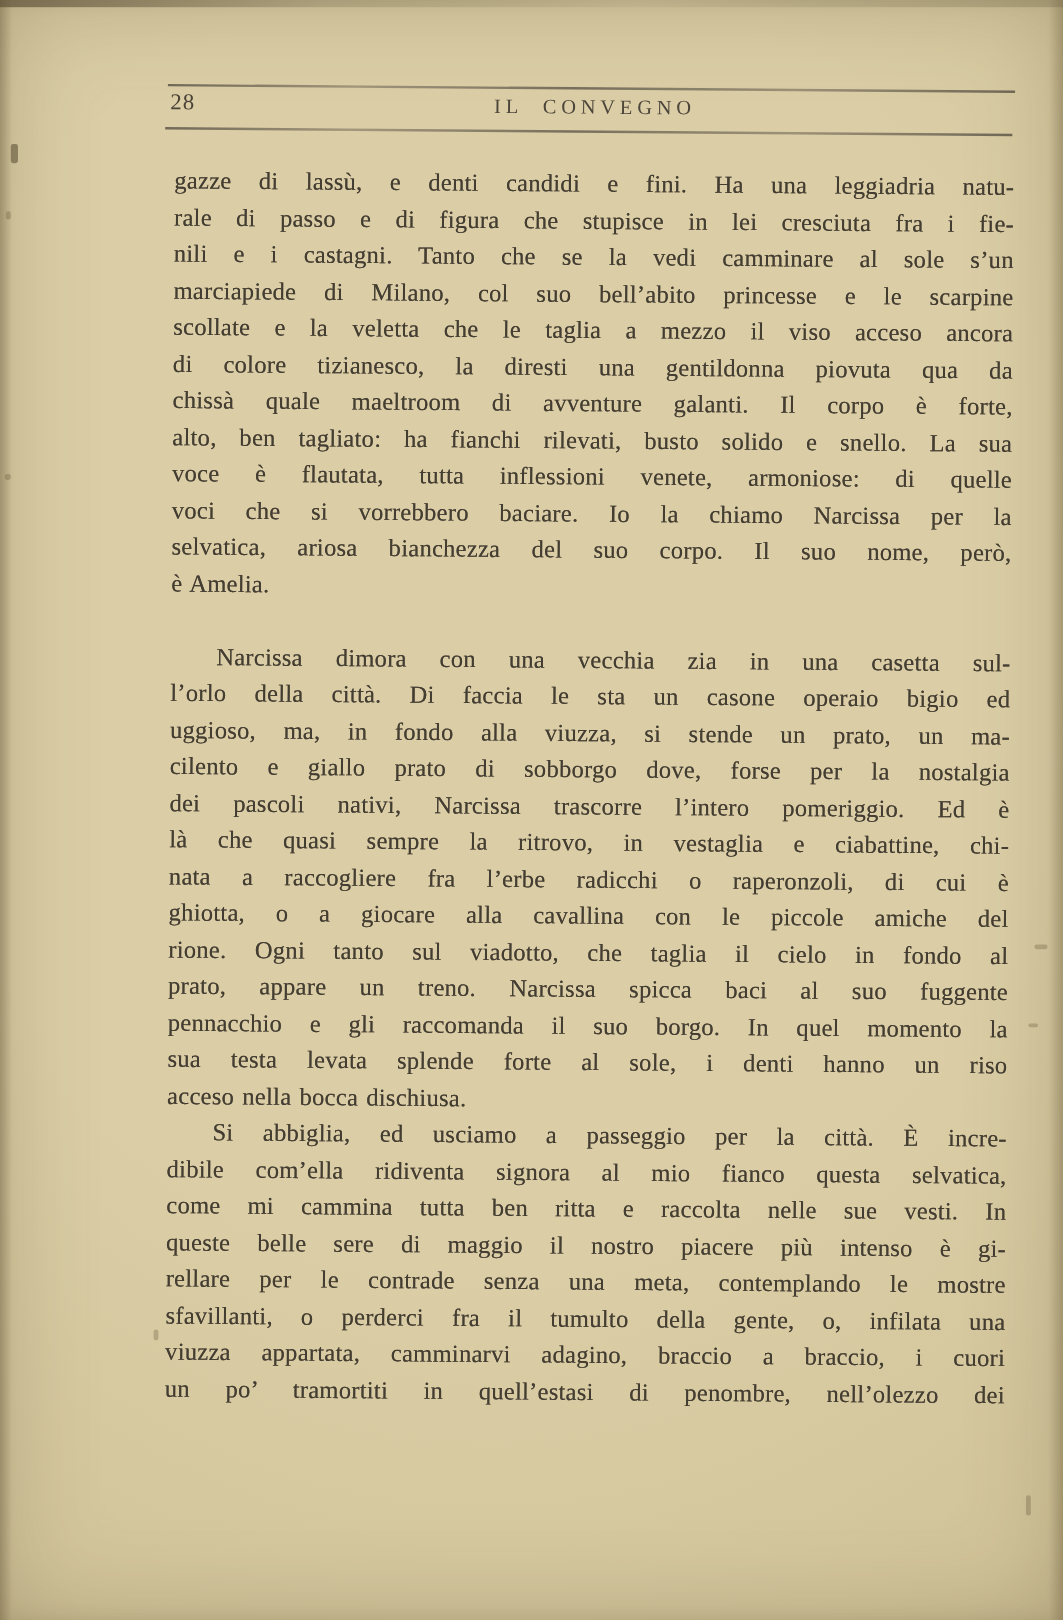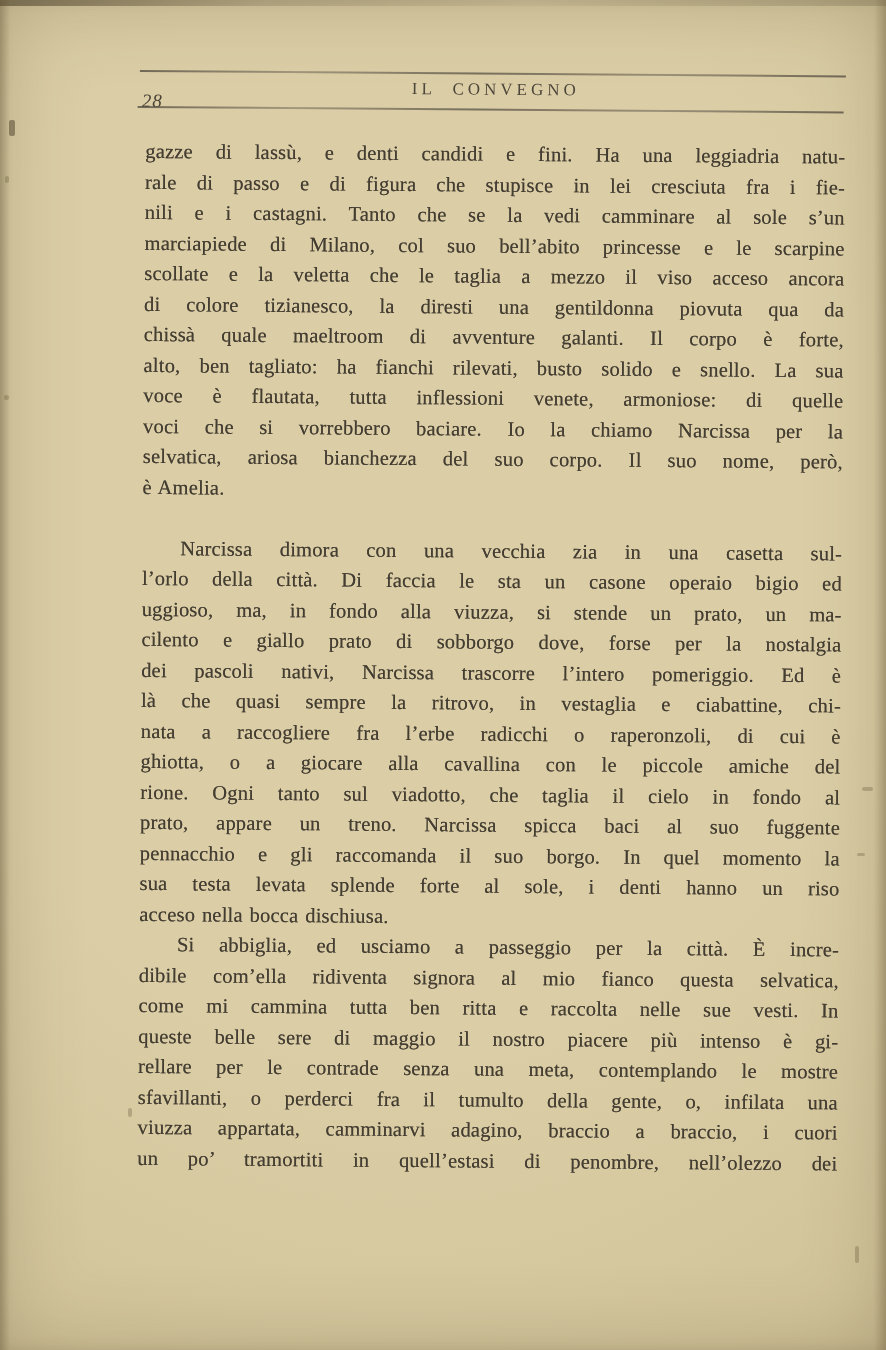--- a/index.html
+++ b/index.html
@@ -32,22 +32,22 @@
   .rule {
     position: absolute; left: 0; right: 0; height: 2px;
     background: linear-gradient(90deg,
       rgba(95,87,74,0.85) 0%, rgba(95,87,74,0.45) 22%,
       rgba(95,87,74,0.8) 48%, rgba(95,87,74,0.5) 74%,
       rgba(95,87,74,0.85) 100%);
   }
   .rule-top { top: 8px; left: -6px; }
   .rule-bottom { top: 44px; left: -8px; right: 2px; }
   .pagenum {
-    position: absolute; left: -4px; top: 28px;
-    font-size: 19px; letter-spacing: 1px; color: #4a4236; font-style: italic;
+    position: absolute; left: -4px; top: 13px;
+    font-size: 19px; letter-spacing: 1px; color: #4a4236;
   }
   .title {
     position: absolute; left: 0; width: 100%; top: 15px;
     text-align: center;
     font-size: 17px; letter-spacing: 4px; word-spacing: 9px;
     color: #4d463b;
   }
   .text-block {
     margin-top: 26px;
     font-size: 20.5px;

